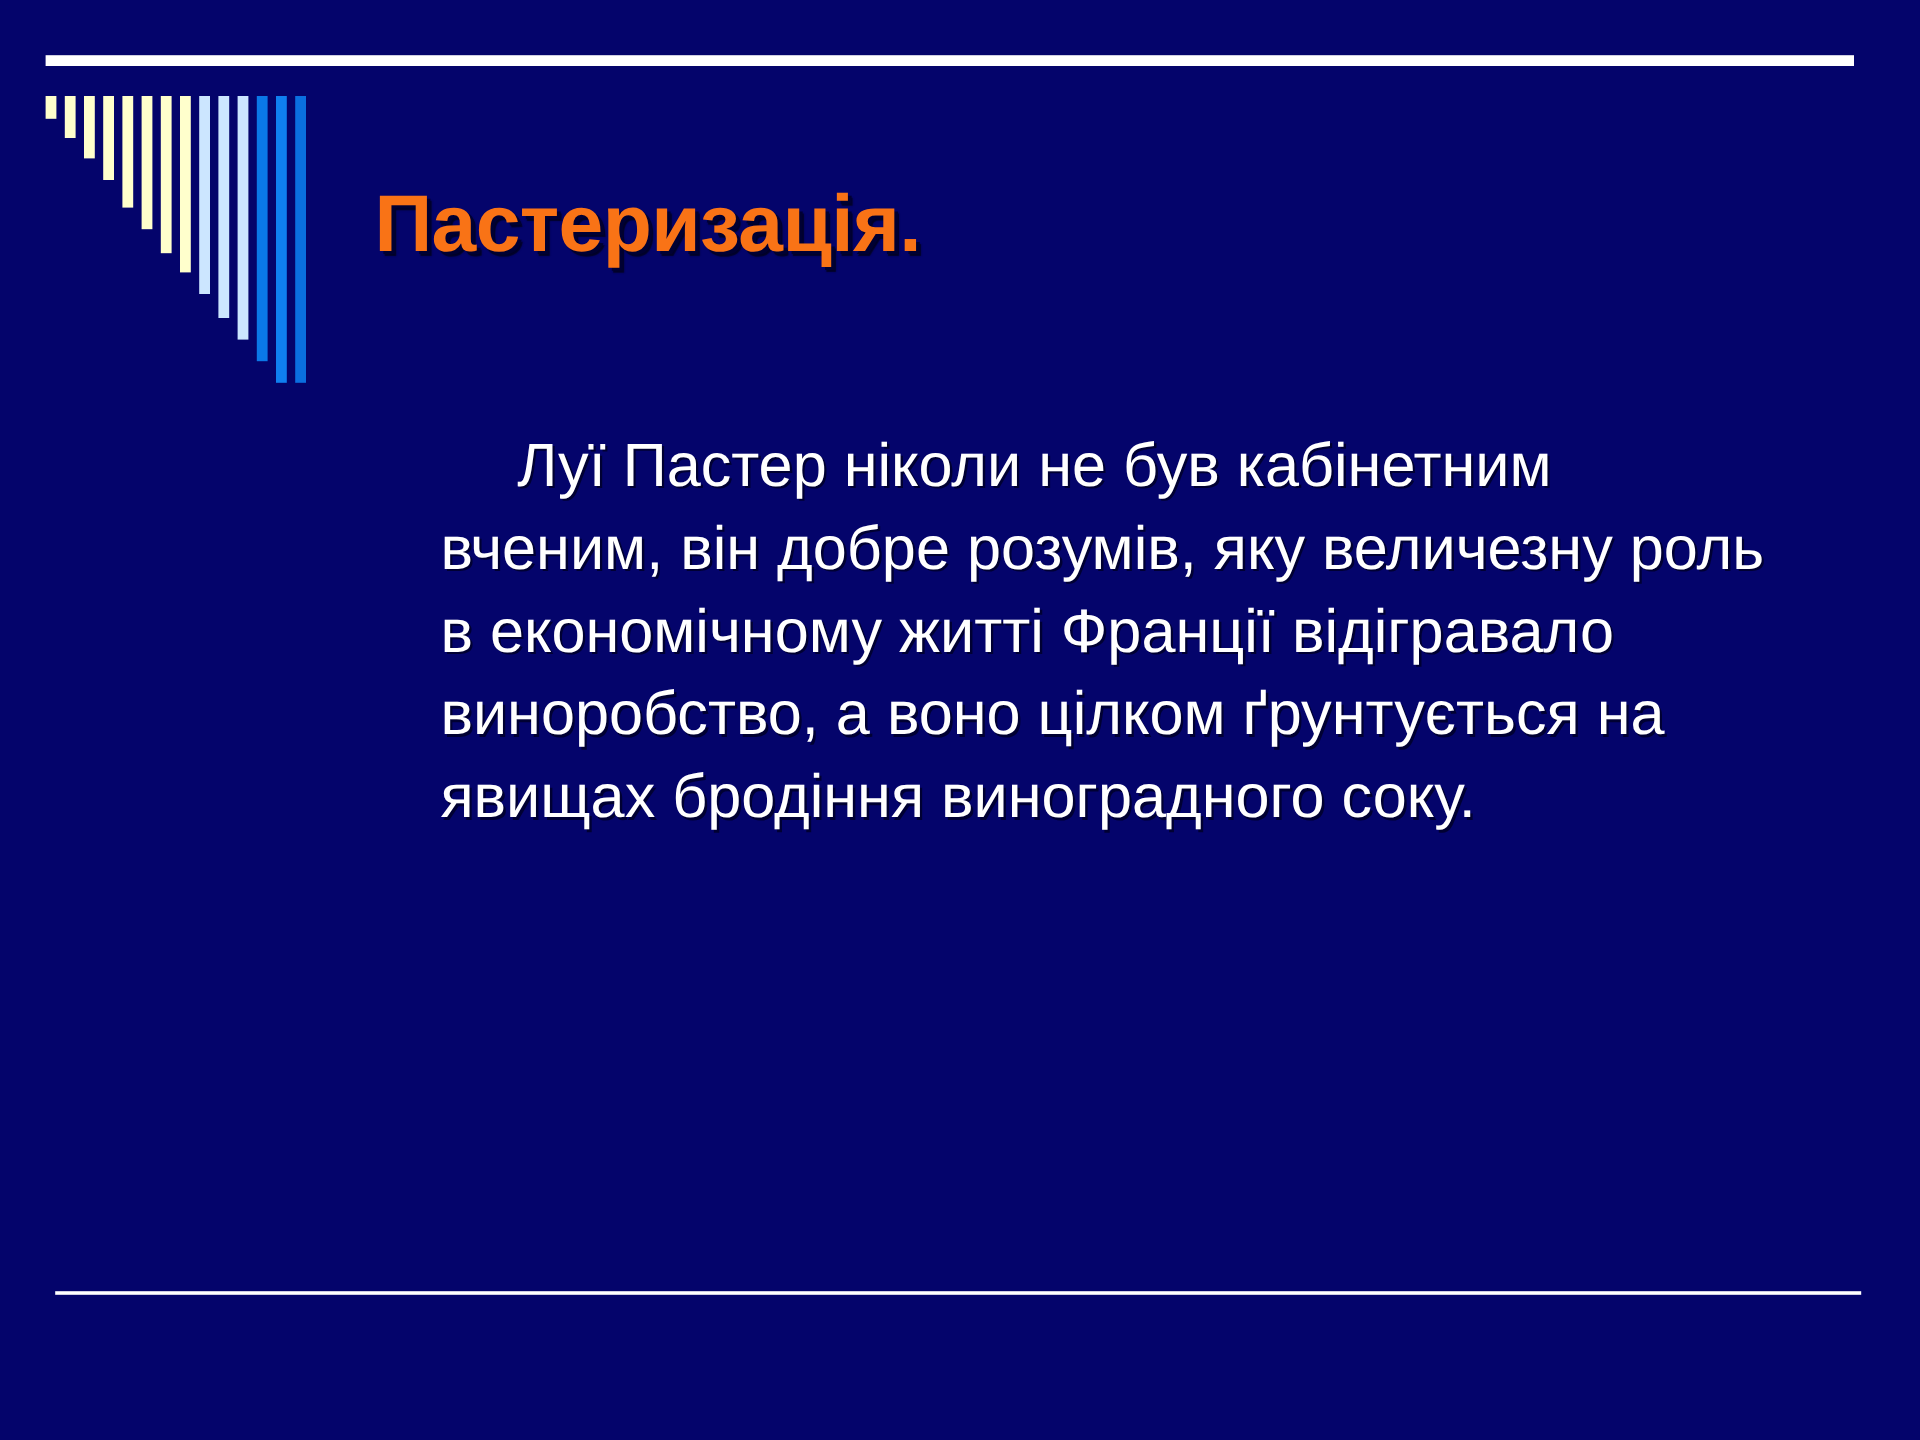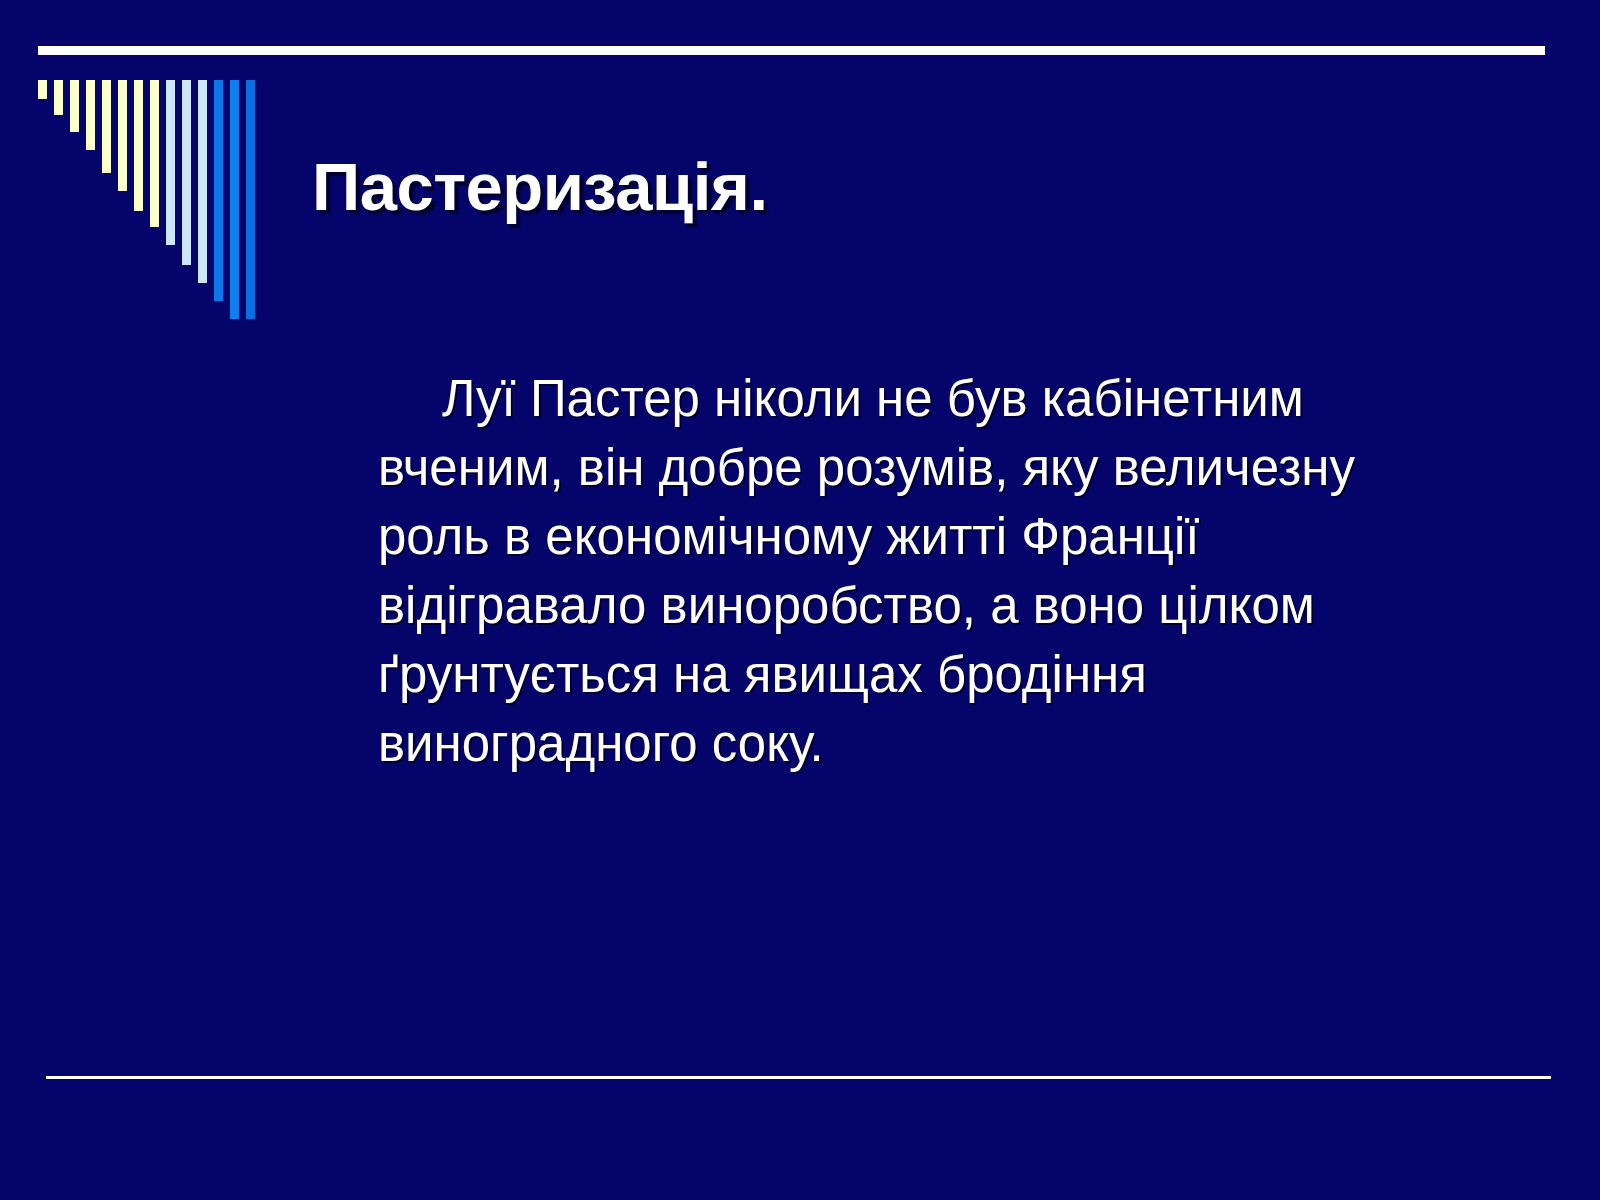--- a/index.html
+++ b/index.html
@@ -75,21 +75,21 @@
     left: 366px;
     top: 352px;
     width: 1120px;
     color: #ffffff;
     font-size: 51px;
     line-height: 69px;
     font-weight: normal;
     text-shadow: 2px 2px 0 rgba(0,0,40,0.85);
   }
   #body-text .para {
-    margin: 12px;
+    margin: 1px;
     text-indent: 64px;
   }
   #body-text .para + .para {
     margin-top: 0;
   }
 </style>
 </head>
 <body>
 
 <div id="slide" style="background: rgb(4, 4, 107);">
@@ -106,21 +106,21 @@
       <div class="deco-bar" style="left: 96px; height: 131px; background: rgb(255, 255, 204);"></div>
       <div class="deco-bar" style="left: 112px; height: 147px; background: rgb(255, 255, 204);"></div>
       <div class="deco-bar" style="left: 128px; height: 165px; background: rgb(204, 230, 255);"></div>
       <div class="deco-bar" style="left: 144px; height: 185px; background: rgb(204, 230, 255);"></div>
       <div class="deco-bar" style="left: 160px; height: 203px; background: rgb(204, 230, 255);"></div>
       <div class="deco-bar" style="left: 176px; height: 221px; background: rgb(10, 120, 232);"></div>
       <div class="deco-bar" style="left: 192px; height: 239px; background: rgb(15, 127, 240);"></div>
       <div class="deco-bar" style="left: 208px; height: 239px; background: rgb(10, 111, 224);"></div>
     </div>
 
-  <div id="slide-title" style="color: #ffffff;">Пастеризація.</div>
+  <div id="slide-title" style="color: #f97316;">Пастеризація.</div>
 
   <div id="body-text" style="color: rgb(255, 255, 255);">
     <p class="para">Луї Пастер ніколи не був кабінетним вченим, він добре розумів, яку величезну роль в економічному житті Франції відігравало виноробство, а воно цілком ґрунтується на явищах бродіння виноградного соку.</p>
   </div>
 
   <div id="bottom-rule" style="background: rgb(255, 255, 255);"></div>
 
 </div>
 
 </body></html>

